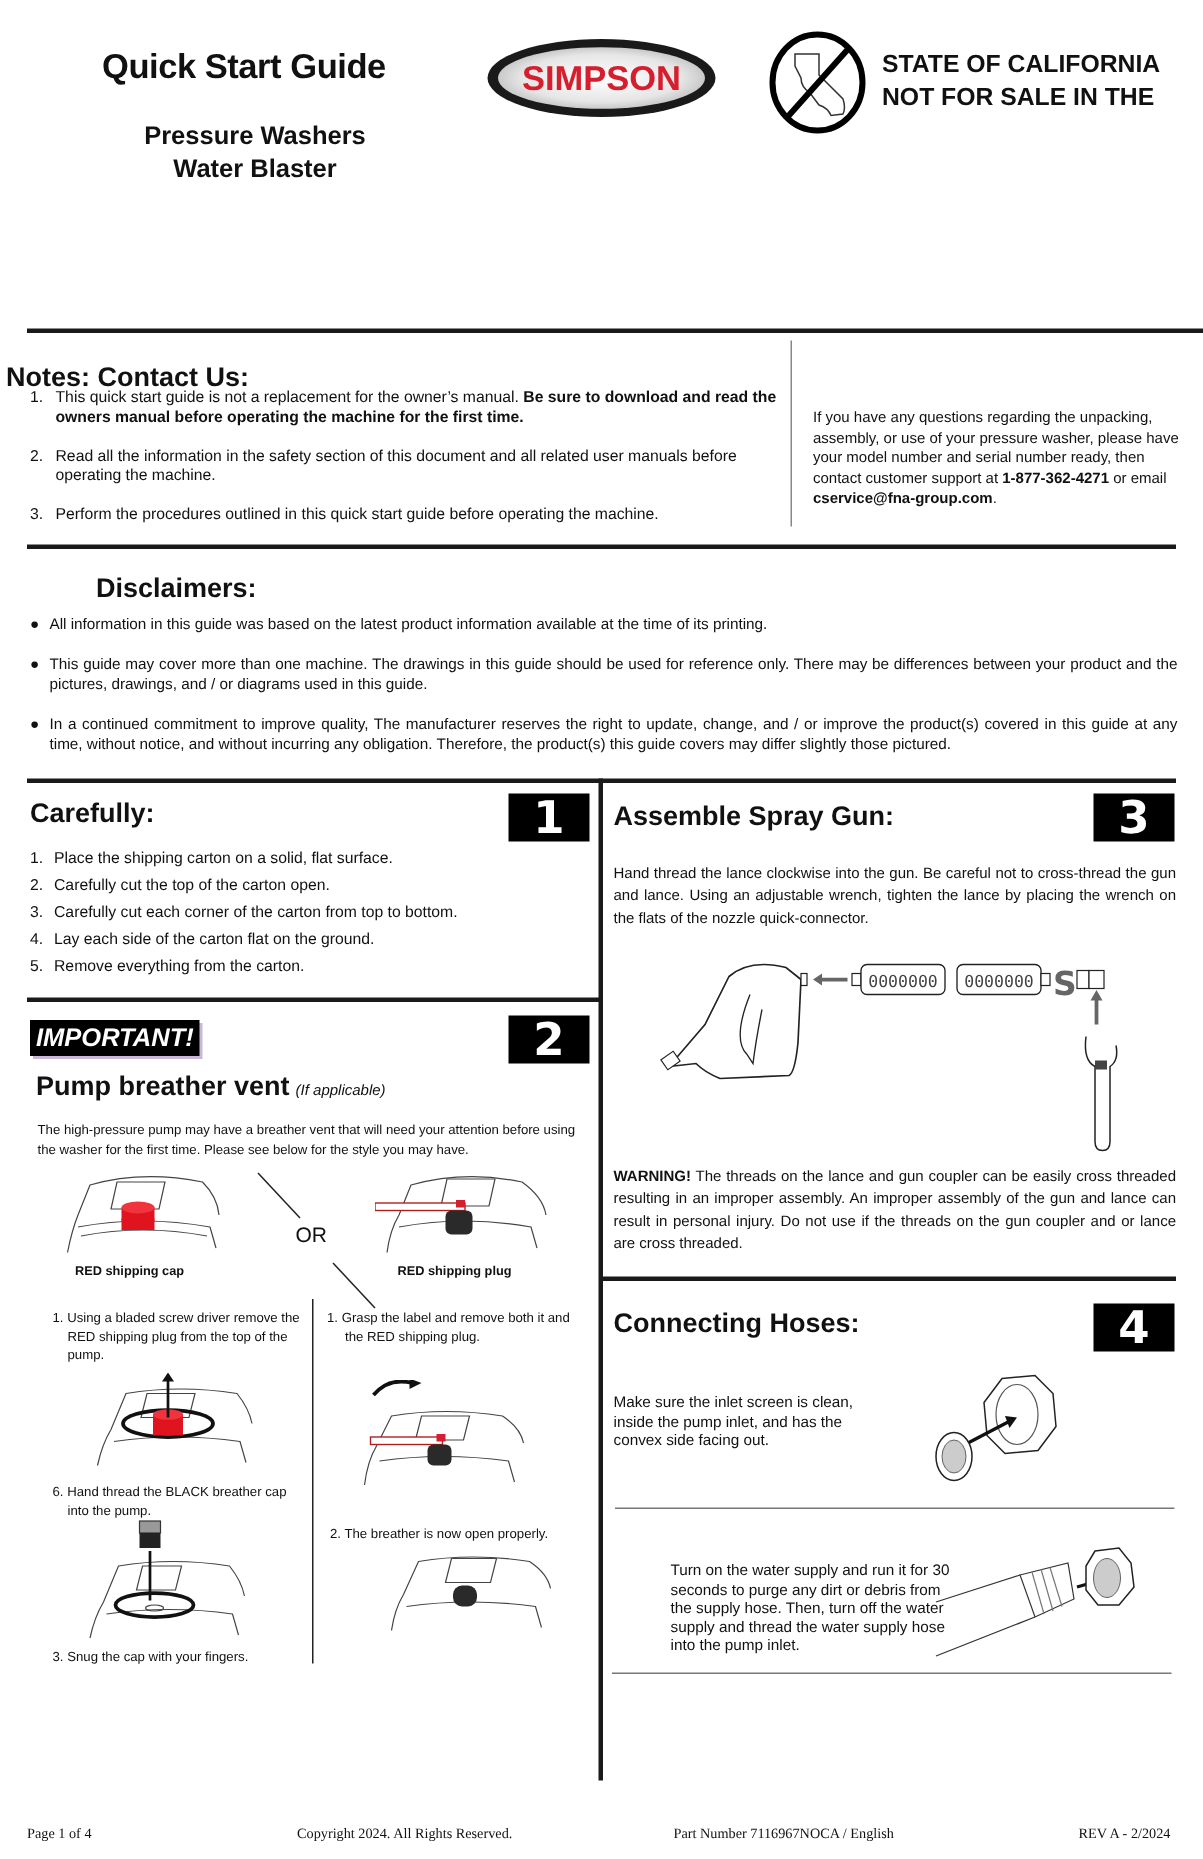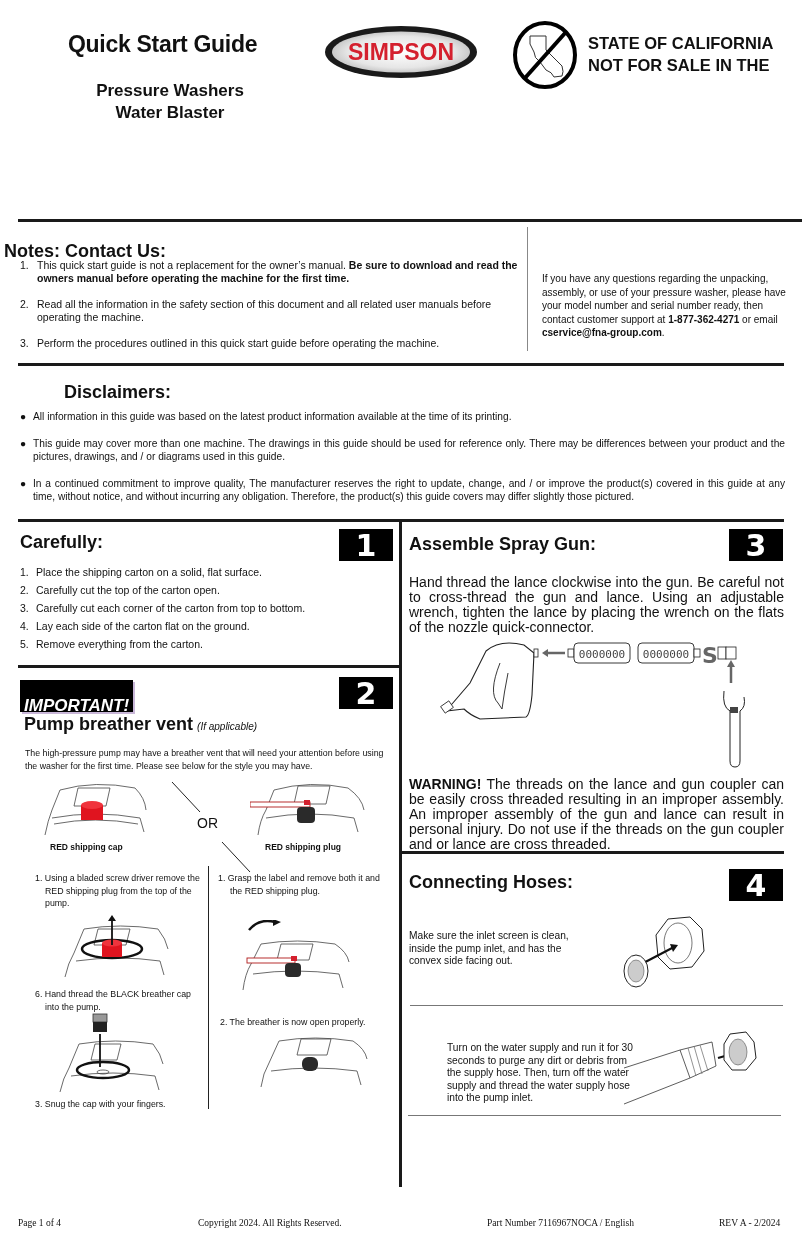--- a/index.html
+++ b/index.html
@@ -32,27 +32,27 @@
   .disc-list { left: 20px; top: 410px; width: 765px; font-size: 10.2px; line-height: 13.5px; }
   .disc-list .item { display: flex; margin-bottom: 13px; text-align: justify; }
   .disc-list .bul { width: 13px; flex: none; }
 
   .badge { background: #000; color: #fff; font-size: 30px; font-weight: 900; text-align: center; line-height: 34px; width: 54px; height: 32px; font-family: "DejaVu Sans", sans-serif; }
 
   .steps { font-size: 10.5px; line-height: 18px; }
   .steps .item { display: flex; }
   .steps .num { width: 16px; flex: none; }
 
-  .important { left: 20px; top: 680px; background: #000; color: #fff; font-size: 17px; font-weight: bold; font-style: italic; padding: 16px 4px; height: 24px; line-height: 20px; box-shadow: 2px 2px 0 #c9b7d8; }
+  .important { left: 20px; top: 680px; background: #000; color: #fff; font-size: 17px; font-weight: bold; font-style: italic; padding: 2px 4px; height: 24px; line-height: 20px; box-shadow: 2px 2px 0 #c9b7d8; }
   .pump-title { left: 24px; top: 714px; font-size: 18px; font-weight: bold; }
   .pump-title small { font-size: 10px; font-weight: normal; font-style: italic; margin-left: 4px; }
   .small-txt { font-size: 8.8px; line-height: 12.5px; }
   .bold-cap { font-size: 8.5px; font-weight: bold; }
 
-  .right-para { font-size: 14px; line-height: 15px; text-align: justify; }
+  .right-para { font-size: 10px; line-height: 15px; text-align: justify; }
   .hose-txt { font-size: 10.2px; line-height: 12.5px; }
 
   .footer { top: 1218px; font-family: "Liberation Serif", serif; font-size: 9.5px; }
 </style>
 </head>
 <body>
 
 <div class="abs title">Quick Start Guide</div>
 <div class="abs subtitle">
   <div>Pressure Washers</div>
@@ -306,14 +306,14 @@
     <line x1="98" y1="30" x2="112" y2="26" stroke="#111" stroke-width="2.2"></line>
     <polygon points="110,22 118,24 112,30" fill="#111"></polygon>
     <polygon points="110,6 126,4 134,14 136,30 126,42 112,42 104,32 104,16" fill="#fff" stroke="#222" stroke-width="1"></polygon>
     <ellipse cx="118" cy="24" rx="9" ry="13" fill="#ccc" stroke="#555" stroke-width="0.6"></ellipse>
   </svg>
 </div>
 <div class="abs hr-thin" style="left:408px; top:1115px; width:373px;"></div>
 
 <div class="abs footer" style="left:18px;">Page 1 of 4</div>
 <div class="abs footer" style="left:198px;">Copyright 2024. All Rights Reserved.</div>
-<div class="abs footer" style="left:449px;margin-left:38px;">Part Number 7116967NOCA / English</div>
+<div class="abs footer" style="left:449px;">Part Number 7116967NOCA / English</div>
 <div class="abs footer" style="left:719px;text-align:center;">REV A - 2/2024</div>
 
 </body></html>

